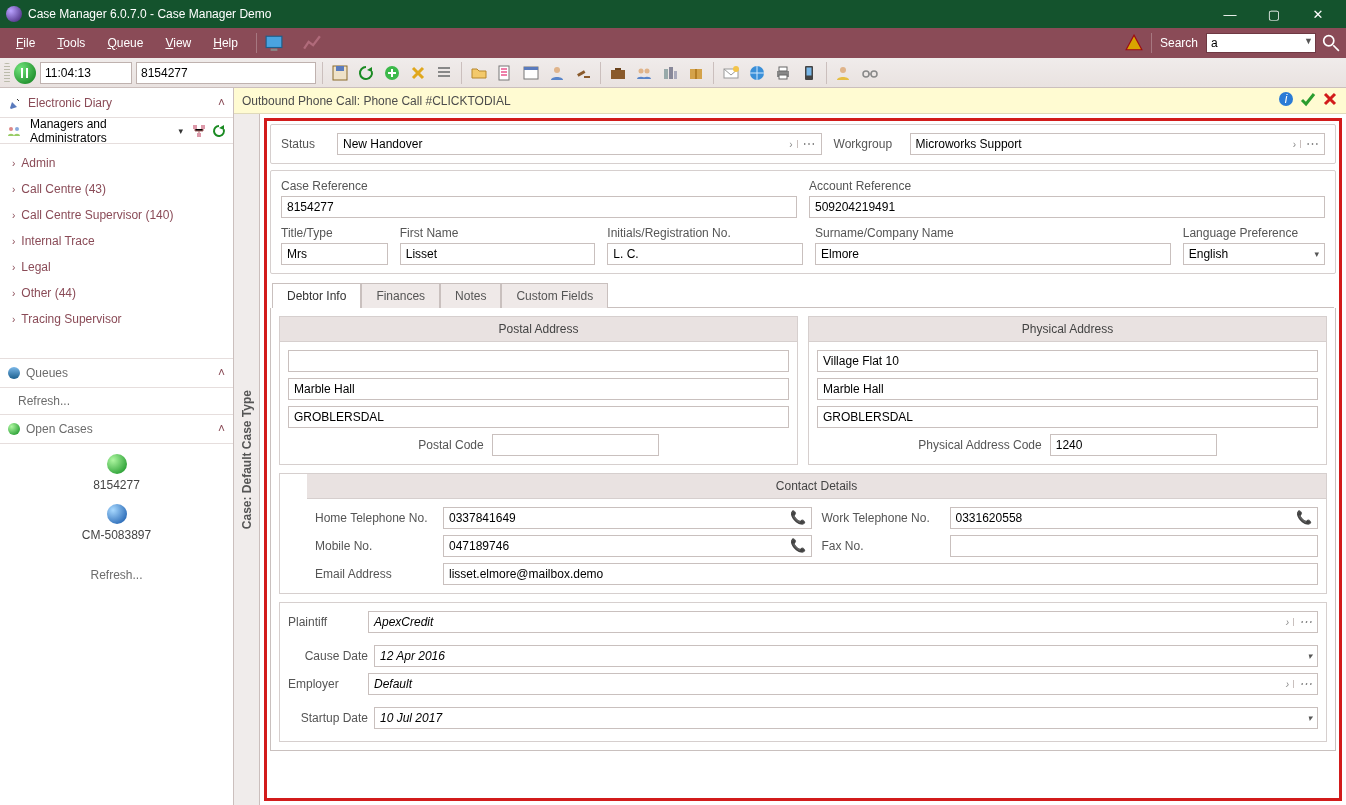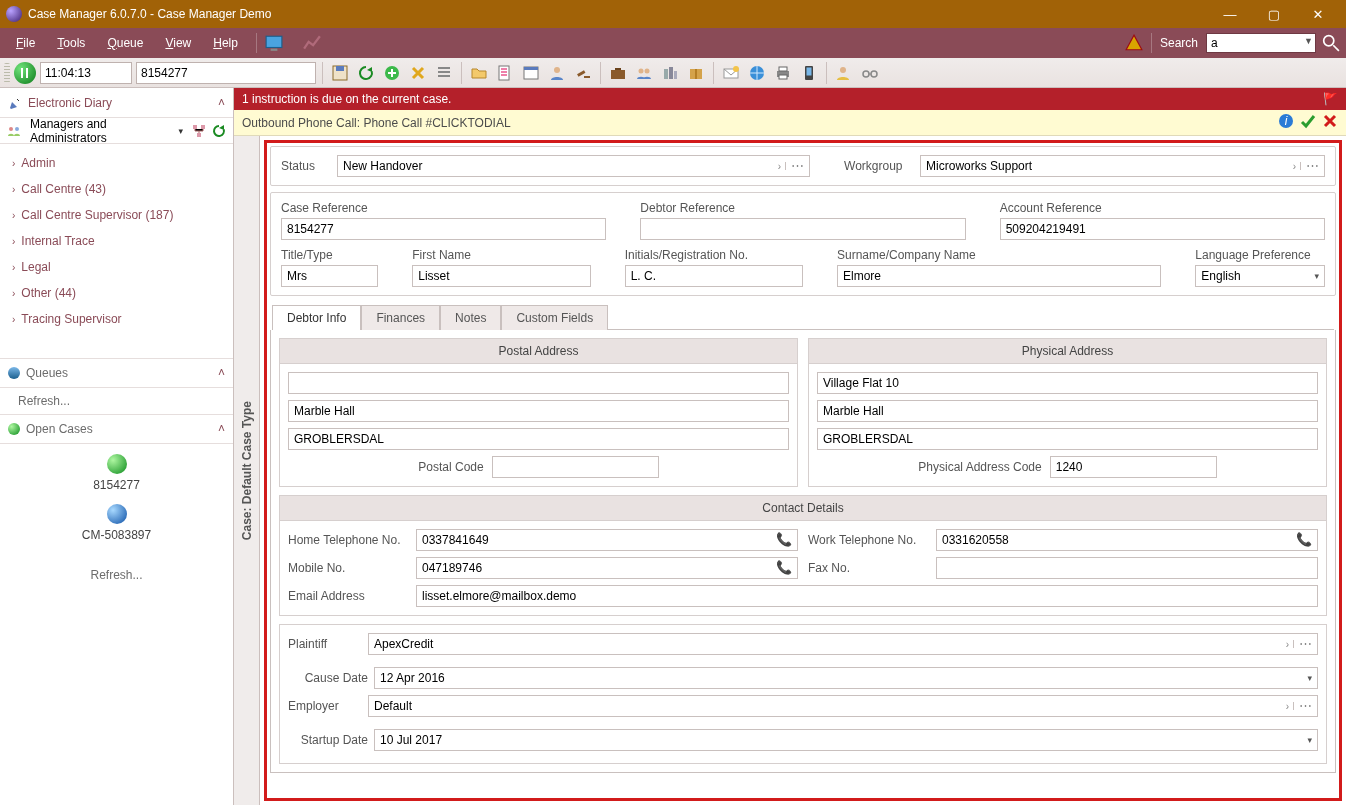--- a/index.html
+++ b/index.html
@@ -1,19 +1,19 @@
 <!DOCTYPE html>
 <html><head>
 <meta charset="utf-8">
 <style>
 * { box-sizing: border-box; margin: 0; padding: 0; font-family: "Segoe UI", Tahoma, sans-serif; font-size: 12px; }
 html, body { width: 1346px; height: 805px; overflow: hidden; background: #fff; }
 
 
-.titlebar { height: 28px; background: #a16207; color: #fff; display: flex; align-items: center; padding: 0 6px; }
+.titlebar { height: 28px; background: #14532d; color: #fff; display: flex; align-items: center; padding: 0 6px; }
 .titlebar .app-icon { width: 16px; height: 16px; background: radial-gradient(circle at 30% 30%, #b9a2ff, #3b1c6e); border-radius: 50%; margin-right: 6px; }
 .titlebar .title { flex: 1; }
 .titlebar .win-btns { display: flex; gap: 0; }
 .titlebar .win-btn { width: 44px; height: 28px; display: flex; align-items: center; justify-content: center; color: #fff; font-size: 13px; }
 
 
 .menubar { height: 30px; background: #8a4b57; color: #fff; display: flex; align-items: center; padding: 0 6px; gap: 2px; }
 .menubar .menu-item { padding: 4px 10px; border-radius: 2px; }
 .menubar .menu-item u { text-decoration: underline; }
 .menubar .sep { width: 1px; height: 20px; background: rgba(255,255,255,.25); margin: 0 6px; }
@@ -69,21 +69,21 @@
 .notice-yellow .acts { margin-left:auto; display:flex; gap:6px; }
 .notice-yellow .acts svg { width:16px; height:16px; }
 
 .mainrow { flex:1; display:flex; min-height:0; }
 .vtab { width:26px; background:#f0eceb; border-right:1px solid #cbbfbd; display:flex; align-items:center; justify-content:center; }
 .vtab .txt { writing-mode:vertical-rl; transform:rotate(180deg); color:#555; font-weight:600; }
 
 .formwrap { flex:1; padding:10px; overflow:auto; position:relative; }
 .formwrap::after { content:""; position:absolute; inset:4px; border:3px solid #d21b1b; pointer-events:none; }
 .panel { border:1px solid #d6cfce; border-radius:2px; padding:8px 10px; margin-bottom:6px; background:#fff; }
-.row { display:flex; gap:34px; }
+.row { display:flex; gap:12px; }
 .cell { display:flex; flex-direction:column; gap:3px; }
 .lbl { color:#555; }
 .tfield { height:22px; border:1px solid #c9c0be; padding:0 5px; background:#fff; width:100%; }
 .select-like { height:22px; border:1px solid #c9c0be; padding:0 5px; background:#fff; display:flex; align-items:center; }
 .select-like .arrow-r { margin-left:auto; color:#888; font-size:10px; }
 .select-like .dots { margin-left:4px; border-left:1px solid #c9c0be; padding-left:5px; color:#666; font-size:13px; line-height:8px; }
 .inline { display:flex; align-items:center; gap:8px; }
 .inline .lbl { min-width:48px; }
 
 .tabs { display:flex; gap:0; border-bottom:1px solid #c9c0be; margin:8px 2px 0 2px; }
@@ -91,34 +91,34 @@
 .tab.active { background:#fff; color:#333; }
 .tabbody { border:1px solid #c9c0be; border-top:none; padding:8px; }
 
 .addrgrid { display:flex; gap:10px; }
 .addrcol { flex:1; border:1px solid #d6cfce; }
 .addrcol .hdr { background:#e9e2e1; text-align:center; padding:5px 0; color:#444; border-bottom:1px solid #d6cfce; }
 .addrcol .body { padding:8px; display:flex; flex-direction:column; gap:6px;align-items:center; }
 .addrcol .coderow { display:flex; align-items:center; gap:8px; }
 .addrcol .coderow .lbl { white-space:nowrap; }
 
-.contact { border:1px solid #d6cfce; margin-top:8px; }
+.contact { border:1px solid #d6cfce; margin-top:8px;padding-left:27px; }
 .contact .hdr { background:#e9e2e1; text-align:center; padding:5px 0; color:#444; border-bottom:1px solid #d6cfce; }
 .contact .body { padding:8px; display:flex; flex-direction:column; gap:6px; }
 .contactrow { display:flex; gap:10px; }
 .contactcell { flex:1; display:flex; align-items:center; gap:8px; }
 .contactcell .lbl { width:120px; color:#555; }
 .phonefield { position:relative; flex:1; }
 .phonefield .phoneicon { position:absolute; right:5px; top:3px; font-size:13px; color:#333; }
 
 .bottompanel { border:1px solid #d6cfce; margin-top:8px; padding:8px; display:flex; flex-direction:column; gap:6px; min-height:140px; }
 .bp-row { display:flex; gap:12px;flex-direction:column; }
 .bp-cell { flex:1; display:flex; align-items:center; gap:6px; }
 .bp-cell .lbl { width:74px; color:#555; }
-.bp-cell .select-like { flex:1; }
+.bp-cell .select-like { flex:1;font-style:italic; }
 .bp-cell.date .lbl { width:80px;text-align:right; }
 </style>
 </head>
 <body>
 
 <div class="titlebar">
   <div class="app-icon"></div>
   <div class="title">Case Manager 6.0.7.0 - Case Manager Demo</div>
   <div class="win-btns">
     <div class="win-btn">—</div>
@@ -337,21 +337,21 @@
       <div class="node">
           <span class="arr">›</span>
           <span>Admin</span>
         </div>
       <div class="node">
           <span class="arr">›</span>
           <span>Call Centre (43)</span>
         </div>
       <div class="node">
           <span class="arr">›</span>
-          <span>Call Centre Supervisor (187)</span>
+          <span>Call Centre Supervisor (140)</span>
         </div>
       <div class="node">
           <span class="arr">›</span>
           <span>Internal Trace</span>
         </div>
       <div class="node">
           <span class="arr">›</span>
           <span>Legal</span>
         </div>
       <div class="node">
@@ -378,24 +378,20 @@
     <div class="lp-open">
       <div class="ball green"></div>
       <div class="cap">8154277</div>
       <div class="ball blue"></div>
       <div class="cap">CM-5083897</div>
       <div class="cap" style="margin-top:14px;color:#6c6c6c">Refresh...</div>
     </div>
   </div>
 
   <div class="rightpane">
-    <div class="notice-red">
-      <span>1 instruction is due on the current case.</span>
-      <span class="flag">🚩</span>
-    </div>
     <div class="notice-yellow">
       <span>Outbound Phone Call: Phone Call #CLICKTODIAL</span>
       <span class="acts">
         <span><svg viewBox="0 0 16 16">
               <circle cx="8" cy="8" r="7" fill="#2a7bd6"></circle>
               <text x="8" y="12" text-anchor="middle" fill="#fff" font-size="11" font-family="Georgia" font-style="italic">i</text>
             </svg></span>
         <span><svg viewBox="0 0 16 16">
               <path d="M2 9l4 4 8-10" fill="none" stroke="#2a9d2f" stroke-width="3"></path>
             </svg></span>
@@ -433,24 +429,20 @@
           </div>
         </div>
 
         <div class="panel">
           <div class="row">
             <div class="cell" style="flex:1">
                 <span class="lbl">Case Reference</span>
                 <input class="tfield" value="8154277" style="">
               </div>
             <div class="cell" style="flex:1">
-                <span class="lbl">Debtor Reference</span>
-                <input class="tfield" value="" style="">
-              </div>
-            <div class="cell" style="flex:1">
                 <span class="lbl">Account Reference</span>
                 <input class="tfield" value="509204219491" style="">
               </div>
           </div>
           <div class="row" style="margin-top:8px">
             <div class="cell" style="flex:.6">
                 <span class="lbl">Title/Type</span>
                 <input class="tfield" value="Mrs" style="">
               </div>
             <div class="cell" style="flex:1.1">

